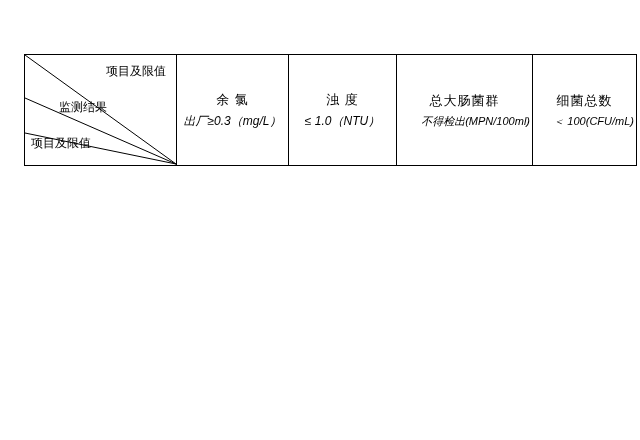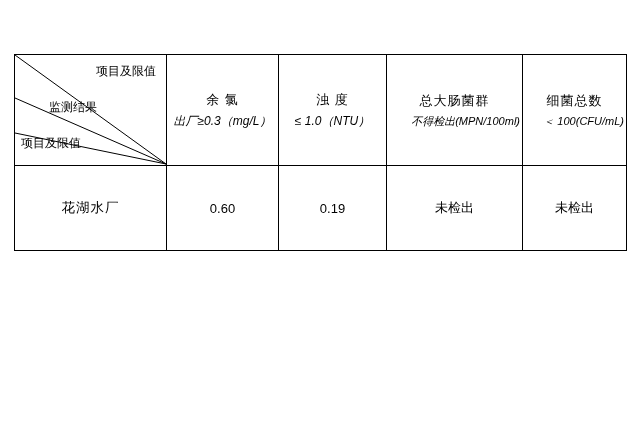--- a/index.html
+++ b/index.html
@@ -28,21 +28,21 @@
     text-align: right;
     font-size: 14px;
     letter-spacing: 0.5px;
     white-space: nowrap;
   }
   .date-line .label { margin-right: 6px; }
 
   table.report {
     position: absolute;
     top: 54px;
-    left: 14px;
+    left: 24px;
     width: 612px;
     border-collapse: collapse;
     table-layout: fixed;
   }
   table.report td, table.report th {
     border: 1px solid #000000;
     font-weight: normal;
     text-align: center;
     vertical-align: middle;
     font-size: 12.5px;
@@ -136,23 +136,16 @@
         <td>
           <div class="hcell">
             <div class="l1">细菌总数</div>
             <div class="l2 small">＜ 100(CFU/mL)</div>
           </div>
         </td>
       </tr>
 
 
 
-      <tr class="data">
-        <td class="name">花湖水厂</td>
-        <td>0.60</td>
-        <td>0.19</td>
-        <td>未检出</td>
-        <td>未检出</td>
-      </tr>
     </tbody>
   </table>
 
 </div>
 
 </body></html>

